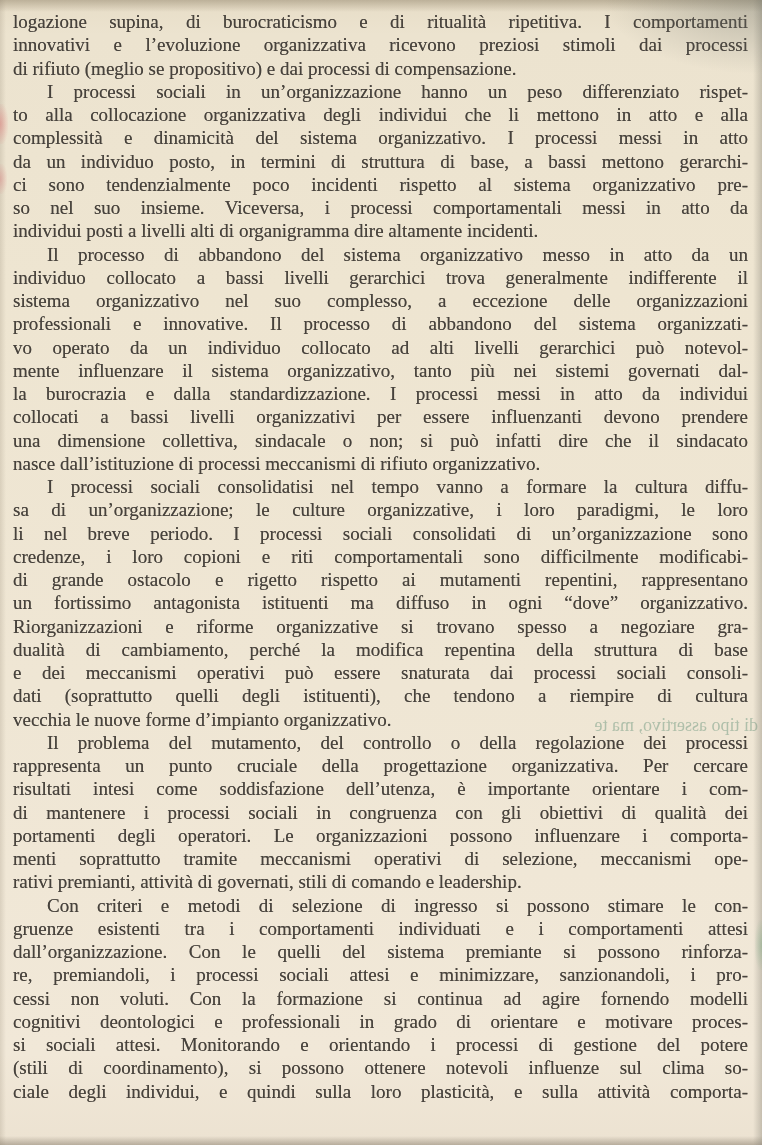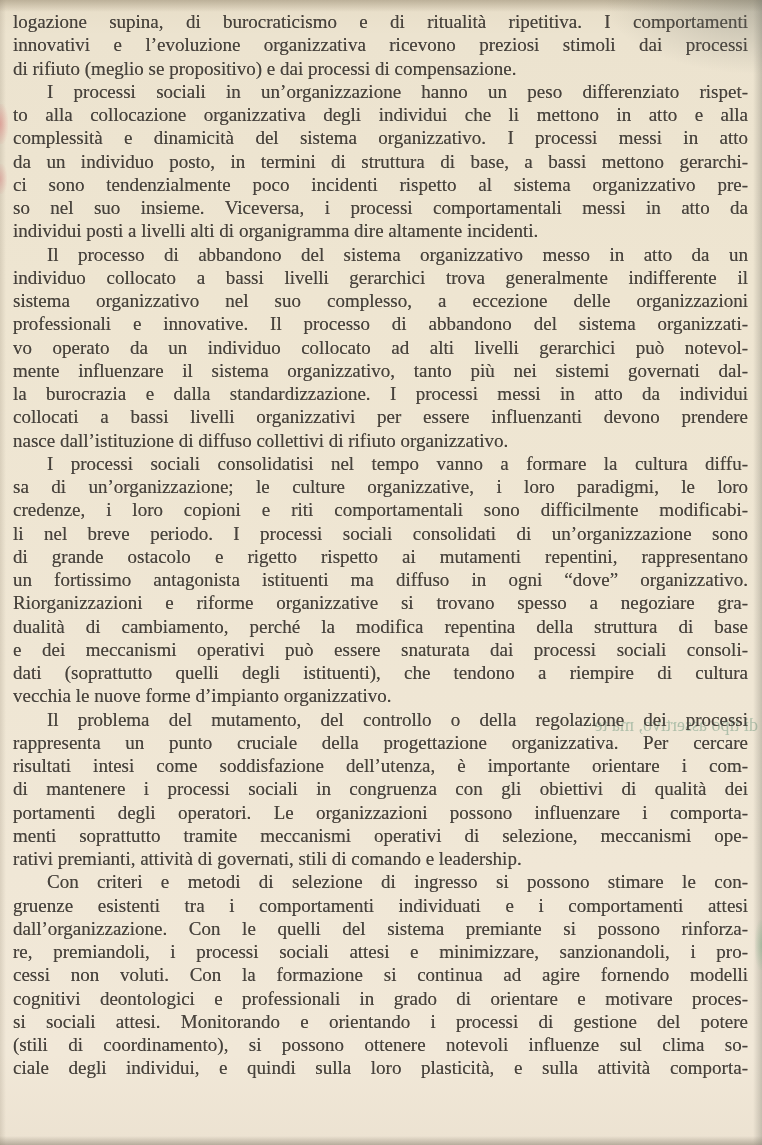--- a/index.html
+++ b/index.html
@@ -144,27 +144,28 @@
       </div>
       <div class="para">
         <div class="line indent">Il processo di abbandono del sistema organizzativo messo in atto da un</div>
         <div class="line">individuo collocato a bassi livelli gerarchici trova generalmente indifferente il</div>
         <div class="line">sistema organizzativo nel suo complesso, a eccezione delle organizzazioni</div>
         <div class="line">professionali e innovative. Il processo di abbandono del sistema organizzati-</div>
         <div class="line">vo operato da un individuo collocato ad alti livelli gerarchici può notevol-</div>
         <div class="line">mente influenzare il sistema organizzativo, tanto più nei sistemi governati dal-</div>
         <div class="line">la burocrazia e dalla standardizzazione. I processi messi in atto da individui</div>
         <div class="line">collocati a bassi livelli organizzativi per essere influenzanti devono prendere</div>
-        <div class="line endline">nasce dall’istituzione di diffuso collettivi di rifiuto organizzativo.</div>
+        <div class="line">una dimensione collettiva, sindacale o non; si può infatti dire che il sindacato</div>
+        <div class="line endline">nasce dall’istituzione di processi meccanismi di rifiuto organizzativo.</div>
       </div>
       <div class="para">
         <div class="line indent">I processi sociali consolidatisi nel tempo vanno a formare la cultura diffu-</div>
         <div class="line">sa di un’organizzazione; le culture organizzative, i loro paradigmi, le loro</div>
+        <div class="line">li nel breve periodo. I processi sociali consolidati di un’organizzazione sono</div>
         <div class="line">credenze, i loro copioni e riti comportamentali sono difficilmente modificabi-</div>
-        <div class="line">li nel breve periodo. I processi sociali consolidati di un’organizzazione sono</div>
         <div class="line">di grande ostacolo e rigetto rispetto ai mutamenti repentini, rappresentano</div>
         <div class="line">un fortissimo antagonista istituenti ma diffuso in ogni “dove” organizzativo.</div>
         <div class="line">Riorganizzazioni e riforme organizzative si trovano spesso a negoziare gra-</div>
         <div class="line">dualità di cambiamento, perché la modifica repentina della struttura di base</div>
         <div class="line">e dei meccanismi operativi può essere snaturata dai processi sociali consoli-</div>
         <div class="line">dati (soprattutto quelli degli istituenti), che tendono a riempire di cultura</div>
         <div class="line endline">vecchia le nuove forme d’impianto organizzativo.</div>
       </div>
       <div class="para">
         <div class="line indent">Il problema del mutamento, del controllo o della regolazione dei processi</div>

